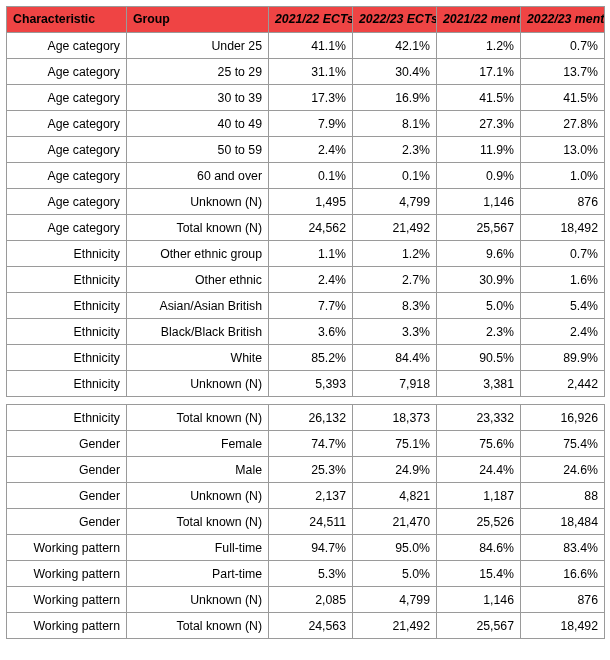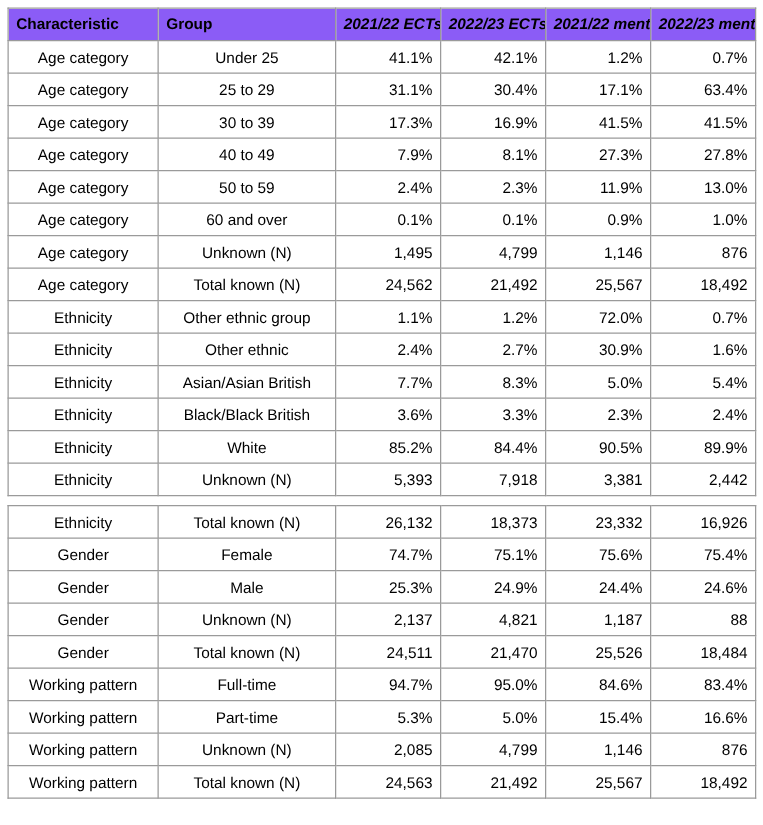--- a/index.html
+++ b/index.html
@@ -26,34 +26,34 @@
   }
   table.data-table td, table.data-table th {
     border: 1px solid #9a9a9a;
     padding: 0 6px;
     height: 25px;
     vertical-align: middle;
     overflow: hidden;
     white-space: nowrap;
   }
   thead th {
-    background: #8b5cf6;
+    background: #ef4444;
     font-weight: bold;
     text-align: left;
     vertical-align: top;
     padding-top: 6px;
     height: 44px;
     line-height: 15px;
   }
   thead th.num {
     text-align: right;
     font-style: italic;
   }
   td.txt {
-    text-align: center;
+    text-align: right;
   }
   td.num {
     text-align: right;
     padding-right: 8px;
   }
   
   col.c0 { width: 120px; }
   col.c1 { width: 142px; }
   col.c2 { width: 84px; }
   col.c3 { width: 84px; }
@@ -99,21 +99,21 @@
           <td class="num">42.1%</td>
           <td class="num">1.2%</td>
           <td class="num">0.7%</td>
         </tr>
         <tr>
           <td class="txt">Age category</td>
           <td class="txt">25 to 29</td>
           <td class="num">31.1%</td>
           <td class="num">30.4%</td>
           <td class="num">17.1%</td>
-          <td class="num">63.4%</td>
+          <td class="num">13.7%</td>
         </tr>
         <tr>
           <td class="txt">Age category</td>
           <td class="txt">30 to 39</td>
           <td class="num">17.3%</td>
           <td class="num">16.9%</td>
           <td class="num">41.5%</td>
           <td class="num">41.5%</td>
         </tr>
         <tr>
@@ -154,21 +154,21 @@
           <td class="num">24,562</td>
           <td class="num">21,492</td>
           <td class="num">25,567</td>
           <td class="num">18,492</td>
         </tr>
         <tr>
           <td class="txt">Ethnicity</td>
           <td class="txt">Other ethnic group</td>
           <td class="num">1.1%</td>
           <td class="num">1.2%</td>
-          <td class="num">72.0%</td>
+          <td class="num">9.6%</td>
           <td class="num">0.7%</td>
         </tr>
         <tr>
           <td class="txt">Ethnicity</td>
           <td class="txt">Other ethnic</td>
           <td class="num">2.4%</td>
           <td class="num">2.7%</td>
           <td class="num">30.9%</td>
           <td class="num">1.6%</td>
         </tr>

